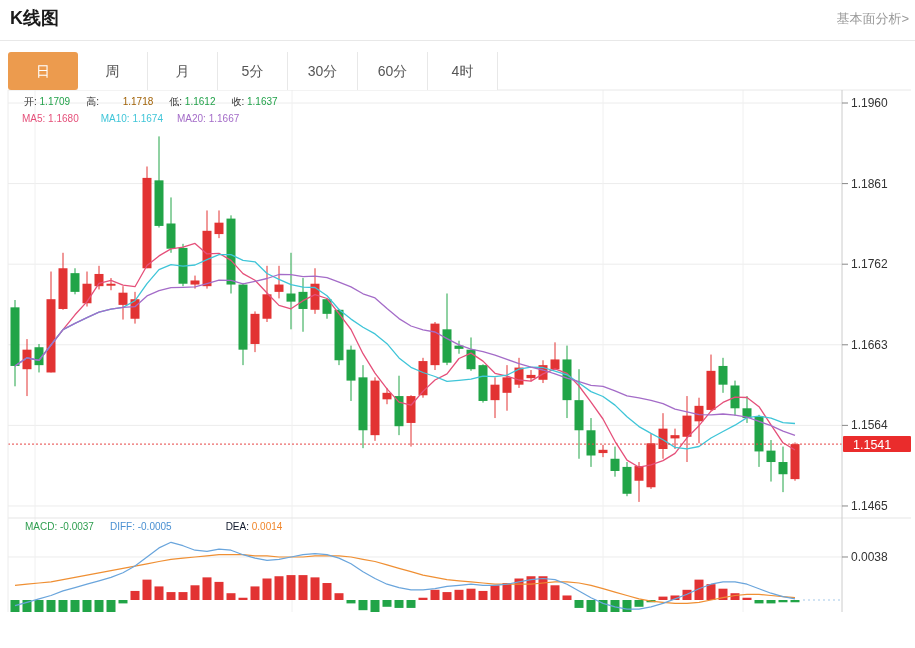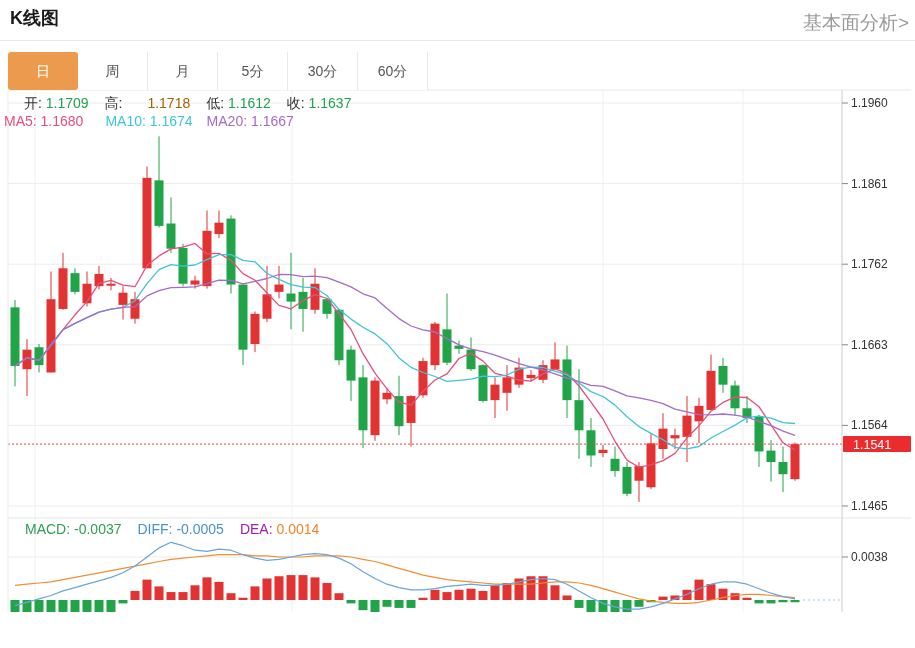--- a/index.html
+++ b/index.html
@@ -1,61 +1,62 @@
 <!DOCTYPE html>
 <html><head>
 <meta charset="utf-8">
 <style>
   html,body{margin:0;padding:0;background:#fff;}
   body{font-family:"Liberation Sans","DejaVu Sans",sans-serif;}
   #app{position:relative;width:915px;height:612px;background:#fff;overflow:hidden;}
   #chart-svg{position:absolute;left:0;top:0;}
   .page-title{position:absolute;left:10px;top:6px;font-size:18px;font-weight:bold;color:#1a1a1a;z-index:3;}
-  .fund-link{position:absolute;right:6px;top:10px;font-size:19px;color:#999;z-index:3;cursor:pointer;text-decoration:none;}
+  .fund-link{position:absolute;right:6px;top:10px;font-size:13px;color:#999;z-index:3;cursor:pointer;text-decoration:none;}
   .divider-top{position:absolute;left:0;top:40px;width:915px;height:1px;background:#e8e8e8;z-index:2;}
   .tabs{position:absolute;left:8px;top:52px;height:38px;display:flex;z-index:3;}
   .tab{width:70px;height:38px;line-height:38px;text-align:center;font-size:14px;color:#555;
        background:#fff;border-right:1px solid #e8e8e8;cursor:pointer;box-sizing:border-box;}
   .tab.selected{background:#ec9b4e;color:#fff;border-right:none;border-radius:3px;}
-  .legend-row{position:absolute;display:flex;gap:16px;font-size:14px;z-index:3;white-space:nowrap;}
+  .legend-row{position:absolute;display:flex;gap:16px;font-size:10px;z-index:3;white-space:nowrap;}
   #legend-ohlc{left:24px;top:95px;}
-  #legend-ma{left:4px;top:113px;gap:14px;}
+  #legend-ma{left:22px;top:113px;gap:14px;}
   #legend-macd{left:25px;top:521px;}
   .legend-item{display:inline-block;}
 </style>
 </head>
 <body>
 
 <div id="app">
   <div class="page-title">K线图</div>
   <a class="fund-link">基本面分析&gt;</a>
   <div class="divider-top"></div>
   <div class="tabs" id="tabs">
       <div class="tab selected">日</div>
       <div class="tab">周</div>
       <div class="tab">月</div>
       <div class="tab">5分</div>
       <div class="tab">30分</div>
       <div class="tab">60分</div>
+      <div class="tab">4时</div>
     </div>
   <div class="legend-row" id="legend-ohlc">
       <span class="legend-item"><span style="color: rgb(51, 51, 51);">开:</span><span style="color: rgb(35, 162, 75);"> 1.1709</span></span>
       <span class="legend-item"><span style="color: rgb(51, 51, 51);">高:</span><span style="color: #a16207; margin-left: 21px;"> 1.1718</span></span>
       <span class="legend-item"><span style="color: rgb(51, 51, 51);">低:</span><span style="color: rgb(35, 162, 75);"> 1.1612</span></span>
       <span class="legend-item"><span style="color: rgb(51, 51, 51);">收:</span><span style="color: rgb(35, 162, 75);"> 1.1637</span></span>
     </div>
   <div class="legend-row" id="legend-ma">
       <span class="legend-item"><span style="color: rgb(229, 80, 122);">MA5:</span><span style="color: rgb(229, 80, 122);"> 1.1680</span></span>
       <span class="legend-item"><span style="color: rgb(63, 197, 216); padding-left: 8px;">MA10:</span><span style="color: rgb(63, 197, 216);"> 1.1674</span></span>
       <span class="legend-item"><span style="color: rgb(164, 108, 200);">MA20:</span><span style="color: rgb(164, 108, 200);"> 1.1667</span></span>
     </div>
   <div class="legend-row" id="legend-macd">
       <span class="legend-item"><span style="color: rgb(46, 158, 79);">MACD:</span><span style="color: rgb(46, 158, 79);"> -0.0037</span></span>
       <span class="legend-item"><span style="color: rgb(74, 144, 210);">DIFF:</span><span style="color: rgb(74, 144, 210);"> -0.0005</span></span>
-      <span class="legend-item"><span style="color: #a21caf;">DEA:</span><span style="color: rgb(240, 134, 43);"> 0.0014</span></span>
+      <span class="legend-item"><span style="color: #0f172a; margin-left: 38px;">DEA:</span><span style="color: rgb(240, 134, 43);"> 0.0014</span></span>
     </div>
   <svg id="chart-svg" width="915" height="648" viewBox="0 0 915 648">
       <g>
         <line x1="8" y1="103" x2="842" y2="103" stroke="#ececec" stroke-width="1"></line>
         <line x1="8" y1="183.59590000000014" x2="842" y2="183.59590000000014" stroke="#ececec" stroke-width="1"></line>
         <line x1="8" y1="264.1918000000003" x2="842" y2="264.1918000000003" stroke="#ececec" stroke-width="1"></line>
         <line x1="8" y1="344.7877000000005" x2="842" y2="344.7877000000005" stroke="#ececec" stroke-width="1"></line>
         <line x1="8" y1="425.38359999999886" x2="842" y2="425.38359999999886" stroke="#ececec" stroke-width="1"></line>
         <line x1="8" y1="505.979499999999" x2="842" y2="505.979499999999" stroke="#ececec" stroke-width="1"></line>
         <line x1="8" y1="556.9992" x2="842" y2="556.9992" stroke="#ececec" stroke-width="1"></line>

